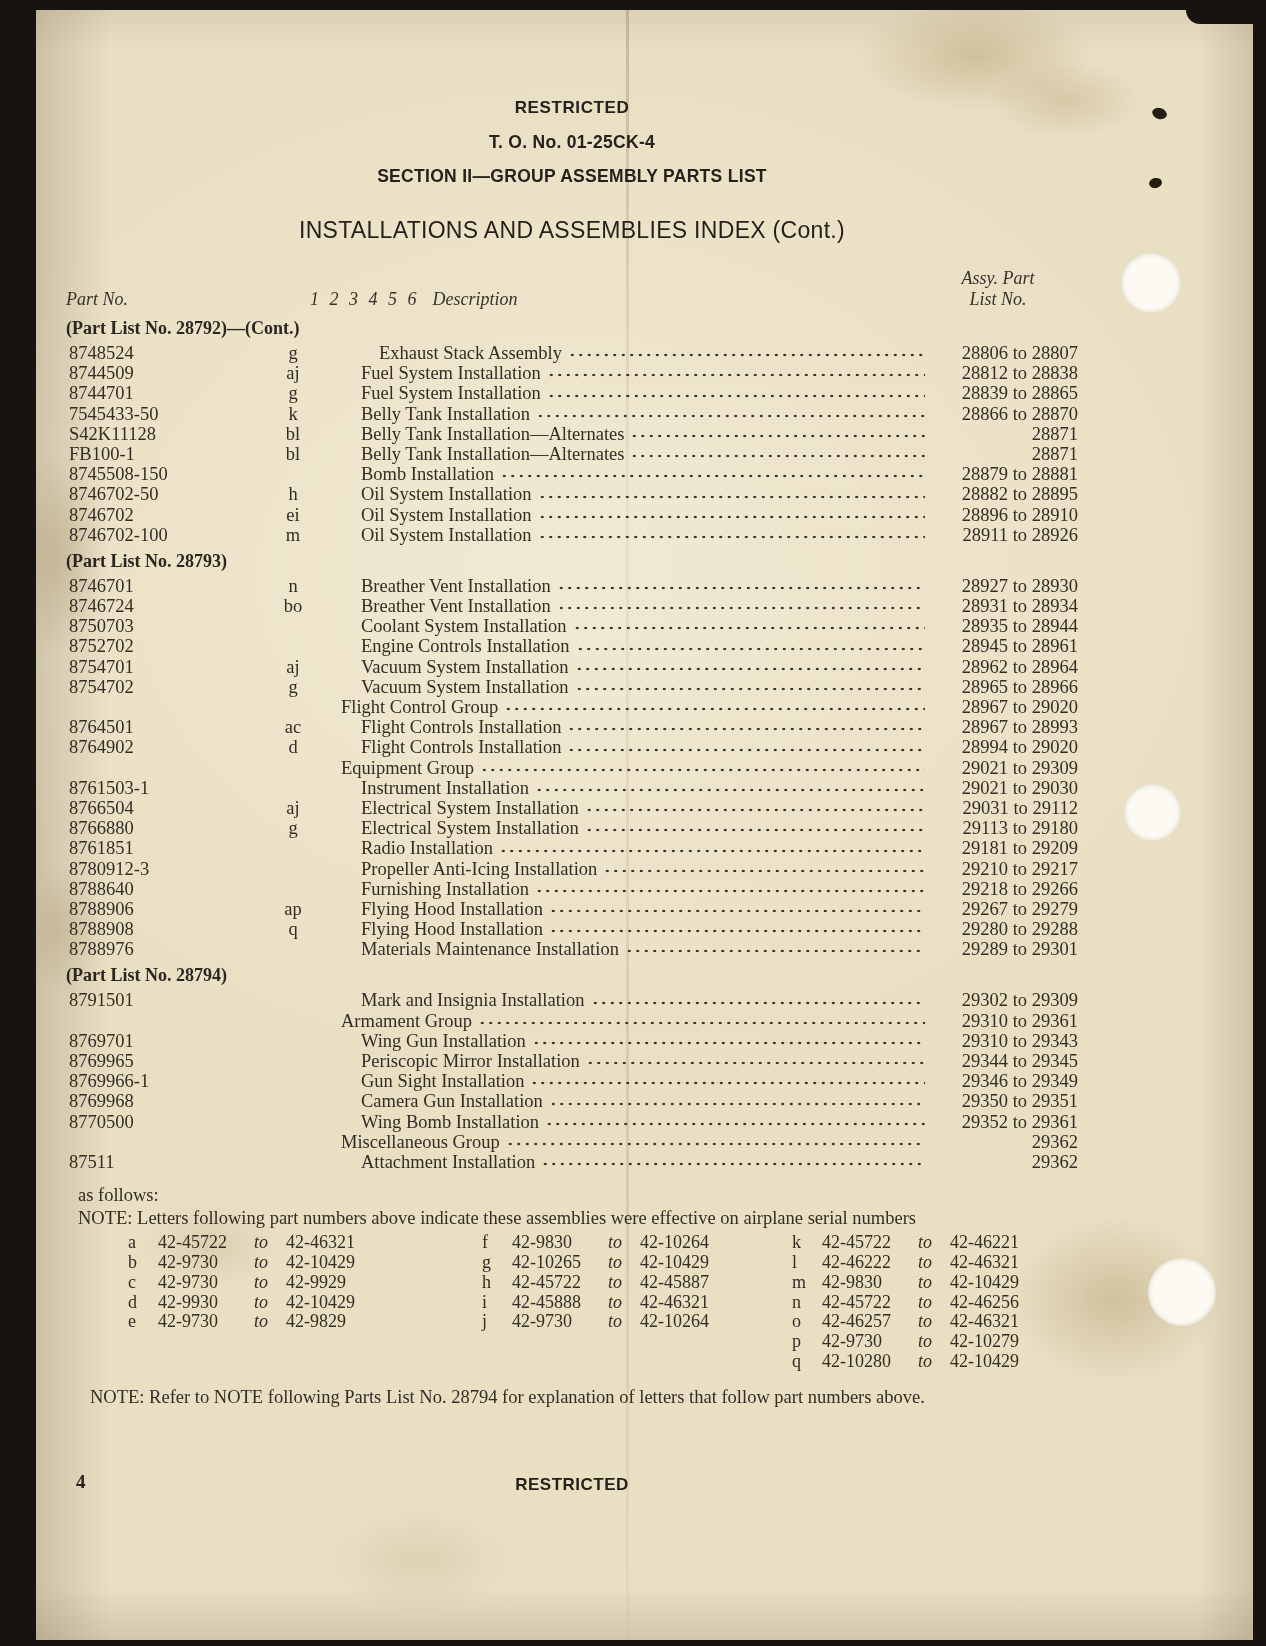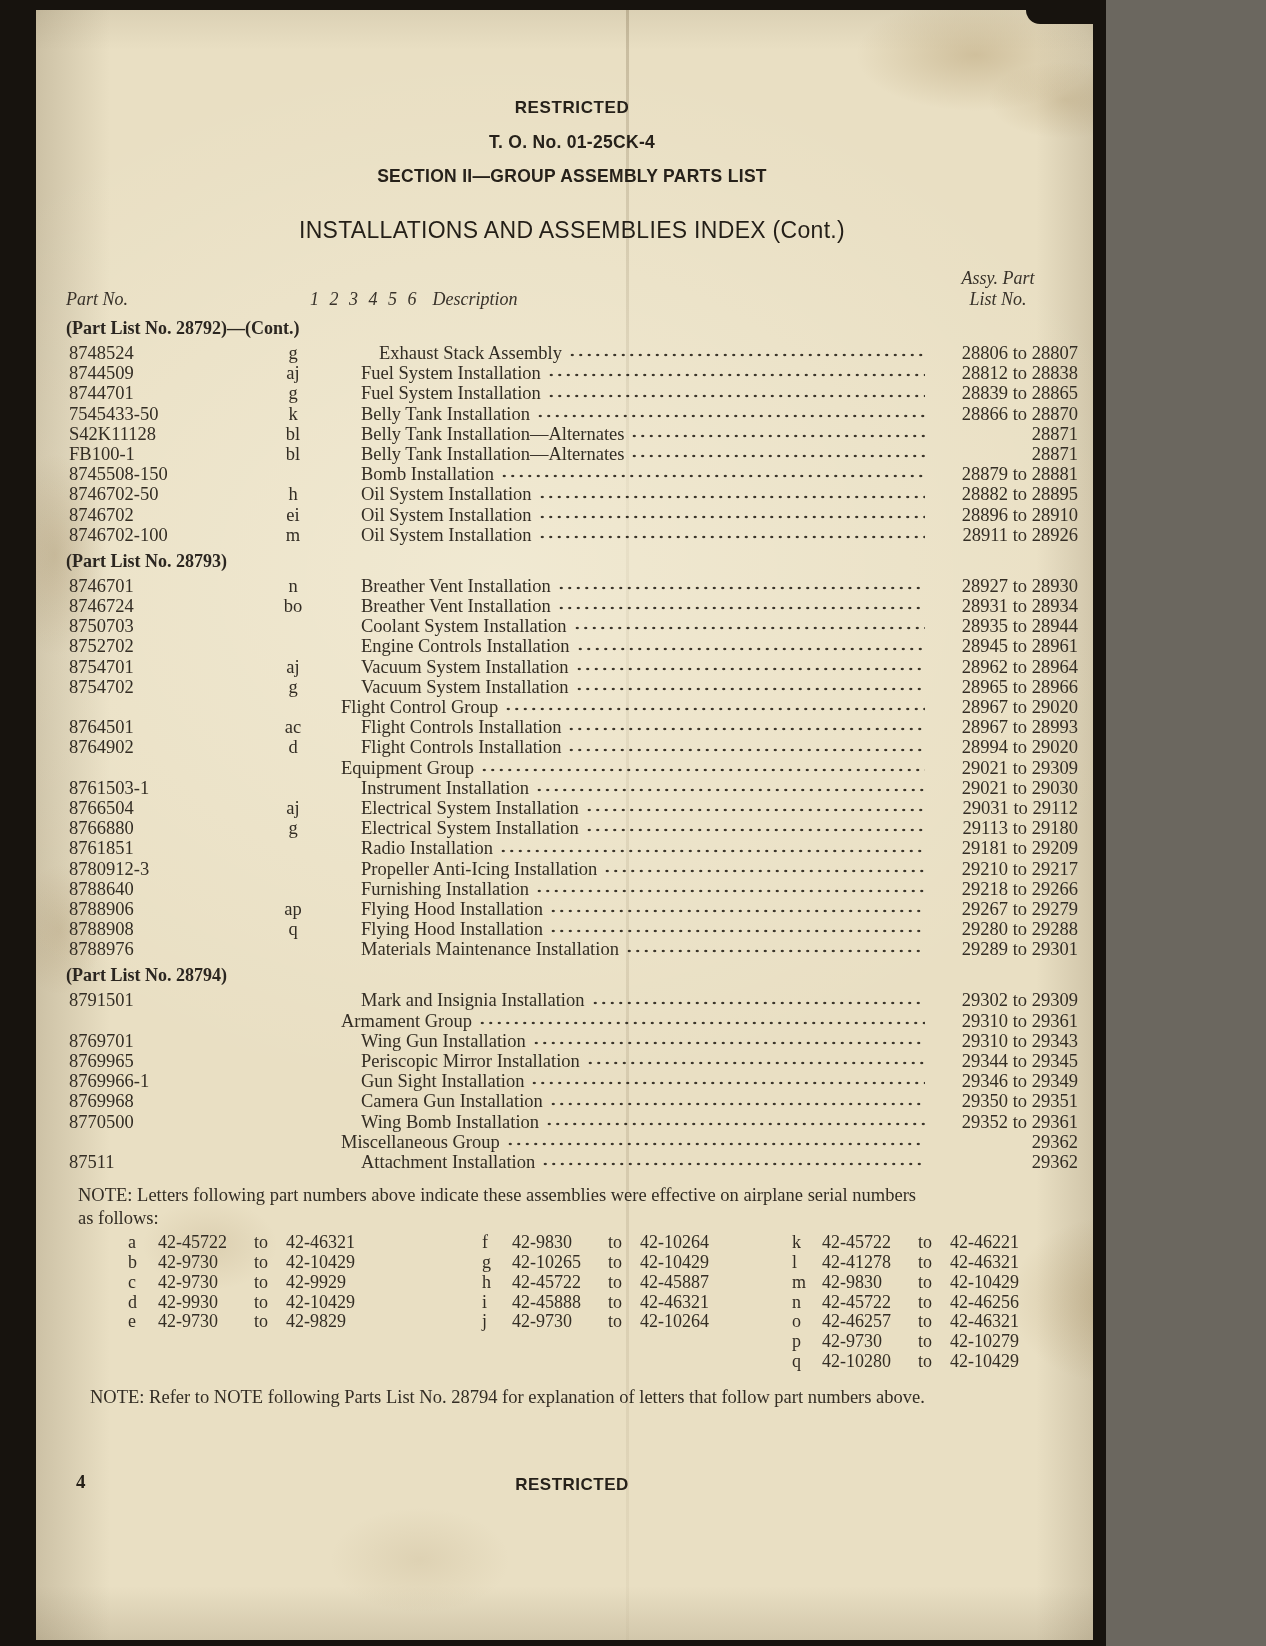--- a/index.html
+++ b/index.html
@@ -1,18 +1,18 @@
 <!DOCTYPE html>
 <html><head>
 <meta charset="utf-8">
 <style>
   html,body{margin:0;padding:0;}
   body{background:#6b675f;}
 
-  .page{position:relative;width:1106px;height:1646px;overflow:hidden;
+  .page{position:relative;width:1266px;height:1646px;overflow:hidden;
     font-family:"Liberation Serif",serif;color:#332d24;
     background-color:#e9dfc3;
     background-image:
       radial-gradient(ellipse 900px 700px at 45% 35%, rgba(255,252,238,.35), rgba(255,252,238,0) 75%),
       radial-gradient(ellipse 170px 80px at 975px 55px, rgba(148,118,66,.30), rgba(148,118,66,0) 70%),
       radial-gradient(ellipse 110px 55px at 1065px 100px, rgba(148,118,66,.22), rgba(148,118,66,0) 70%),
       radial-gradient(ellipse 70px 140px at 55px 555px, rgba(138,110,64,.28), rgba(138,110,64,0) 72%),
       radial-gradient(ellipse 60px 90px at 60px 930px, rgba(138,110,64,.18), rgba(138,110,64,0) 72%),
       radial-gradient(ellipse 150px 120px at 1115px 1300px, rgba(150,122,72,.30), rgba(150,122,72,0) 70%),
       radial-gradient(ellipse 90px 60px at 210px 1245px, rgba(140,112,66,.14), rgba(140,112,66,0) 75%),
@@ -74,21 +74,21 @@
   .note-1{margin-top:12px;font-size:18.5px;line-height:23px;padding-left:12px;}
   .note-2{margin-top:14px;font-size:18.5px;line-height:23px;padding-left:24px;}
 
   .serials{display:flex;margin-top:3px;padding-left:62px;font-size:18px;line-height:19.8px;}
   .serial-col-1{width:354px;}
   .serial-col-2{width:310px;}
   .serial-col-3{flex:1;}
   .serial-entry{display:flex;white-space:nowrap;}
   .sl{flex:none;width:30px;}
   .sf{flex:none;width:96px;}
-  .st{flex:none;width:32px;}
+  .st{flex:none;width:32px;font-style:italic;}
   .sv{flex:none;}
 
   .page-num{position:absolute;left:76px;top:1471px;font-weight:bold;font-size:19px;color:#241f18;}
   .footer-restricted{position:absolute;left:66px;top:1475px;width:1012px;text-align:center;
     font-family:"Liberation Sans",sans-serif;font-weight:bold;font-size:17px;letter-spacing:.5px;color:#26211a;}
 </style>
 </head>
 <body>
 
 <div class="page">
@@ -390,22 +390,22 @@
         <div class="row">
           <span class="c-part">87511</span>
           <span class="c-letter"></span>
           <span class="c-desc indent-2">Attachment Installation</span>
           <span class="c-dots"></span>
           <span class="c-assy">29362</span>
         </div>
       </div>
 
     <div class="note-1">
+      <div>as follows:</div>
       <div>NOTE: Letters following part numbers above indicate these assemblies were effective on airplane serial numbers</div>
-      <div>as follows:</div>
     </div>
 
     <div class="serials">
         <div class="serial-col serial-col-1">
           <div class="serial-entry">
             <span class="sl">a</span>
             <span class="sf">42-45722</span>
             <span class="st">to</span>
             <span class="sv">42-46321</span>
           </div>
@@ -468,21 +468,21 @@
         </div>
         <div class="serial-col serial-col-3">
           <div class="serial-entry">
             <span class="sl">k</span>
             <span class="sf">42-45722</span>
             <span class="st">to</span>
             <span class="sv">42-46221</span>
           </div>
           <div class="serial-entry">
             <span class="sl">l</span>
-            <span class="sf">42-41278</span>
+            <span class="sf">42-46222</span>
             <span class="st">to</span>
             <span class="sv">42-46321</span>
           </div>
           <div class="serial-entry">
             <span class="sl">m</span>
             <span class="sf">42-9830</span>
             <span class="st">to</span>
             <span class="sv">42-10429</span>
           </div>
           <div class="serial-entry">

